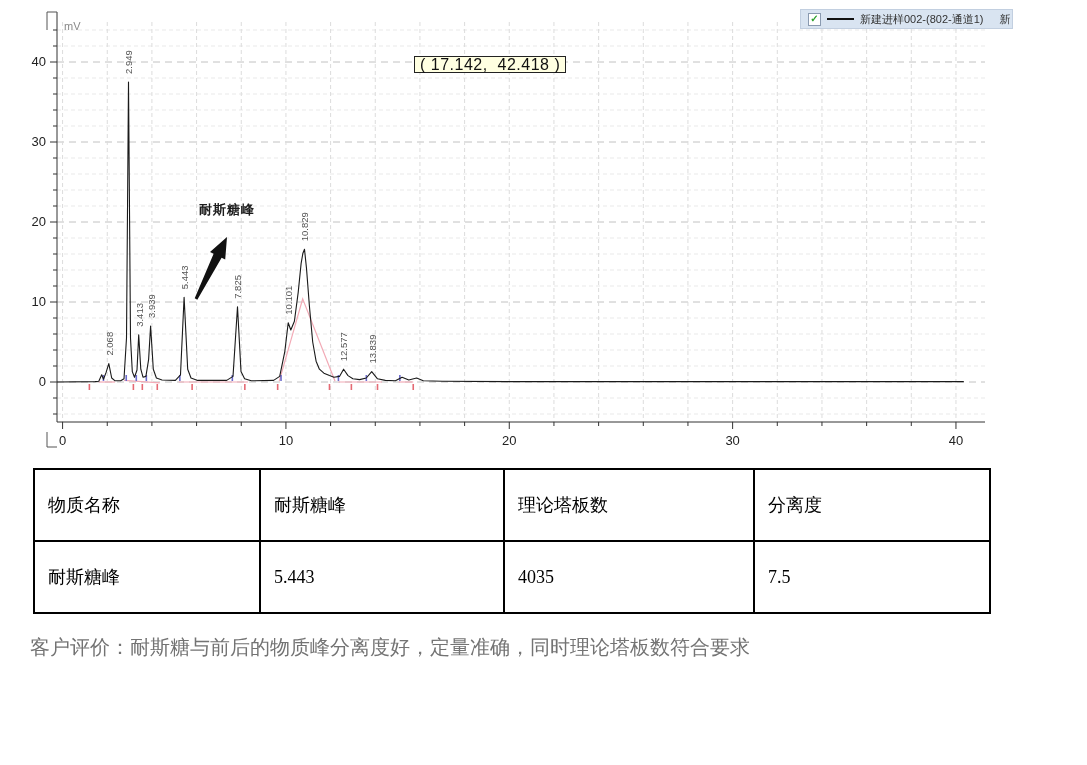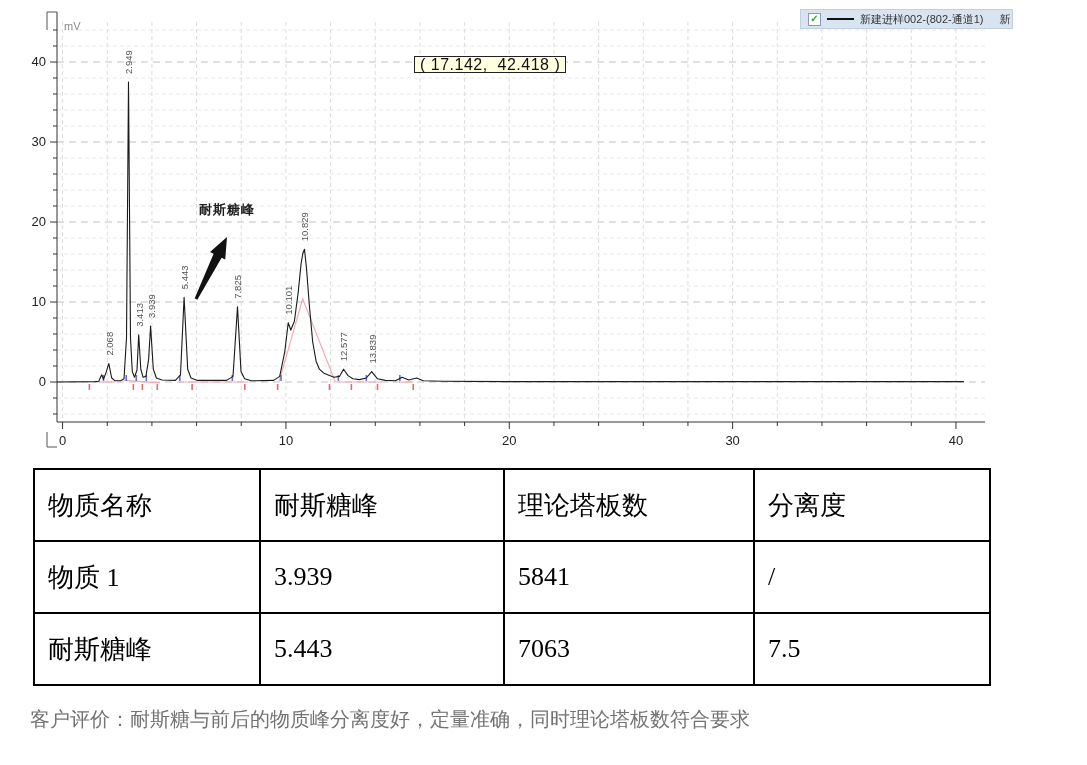--- a/index.html
+++ b/index.html
@@ -11,21 +11,21 @@
           box-sizing:border-box;overflow:hidden;white-space:nowrap;}
   .legend .cb{width:11px;height:11px;background:#fff;border:1px solid #8a9ab0;font-size:10px;
               line-height:10px;color:#2ea12e;text-align:center;flex:0 0 auto;font-weight:700;}
   .legend .line{width:27px;height:0;border-top:2px solid #111;margin:0 6px;flex:0 0 auto;}
   .legend .lbl{font-size:11px;color:#333;flex:0 0 auto;}
   .legend .lbl2{font-size:11px;color:#333;margin-left:16px;flex:0 0 auto;}
   .tooltip{position:absolute;left:414px;top:56px;background:#ffffe1;border:1px solid #222;
            font-size:16px;line-height:15px;padding:0 5px;color:#111;white-space:pre;letter-spacing:0.5px;}
   .anno{position:absolute;left:199px;top:201px;font-size:13px;font-weight:700;color:#1c1c1c;letter-spacing:1px;}
   table.report{border-collapse:collapse;margin:10px 0 0 33px;font-family:"Liberation Serif",serif;
-               font-size:26px;color:#000;table-layout:fixed;}
+               font-size:18px;color:#000;table-layout:fixed;}
   table.report th,table.report td{border:2px solid #000;text-align:left;font-weight:400;
                padding:0 0 0 13px;overflow:hidden;}
   table.report th{height:70px;}
   table.report td{height:70px;}
   .caption{margin:20px 0 0 30px;font-family:"Liberation Serif",serif;font-size:20px;color:#737373;}
 </style>
 </head>
 <body>
 
 <div class="chart">
@@ -198,27 +198,21 @@
       <col style="width:236px">
     </colgroup>
   <tbody>
       <tr>
     <th>物质名称</th>
     <th>耐斯糖峰</th>
     <th>理论塔板数</th>
     <th>分离度</th>
   </tr>
   <tr>
-    <td>物质 1</td>
-    <td>3.939</td>
-    <td>5841</td>
-    <td>/</td>
-  </tr>
-  <tr>
     <td>耐斯糖峰</td>
     <td>5.443</td>
-    <td>7063</td>
+    <td>4035</td>
     <td>7.5</td>
   </tr>
 </tbody>
   </table>
 
 <div class="caption">客户评价：耐斯糖与前后的物质峰分离度好，定量准确，同时理论塔板数符合要求</div>
 
 </body></html>

